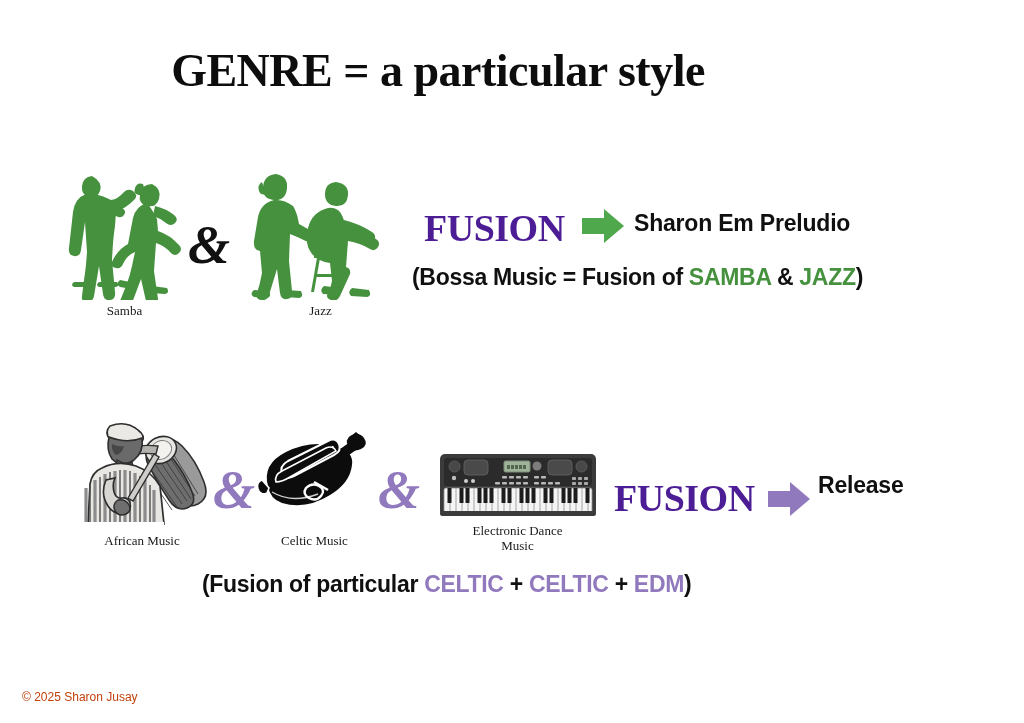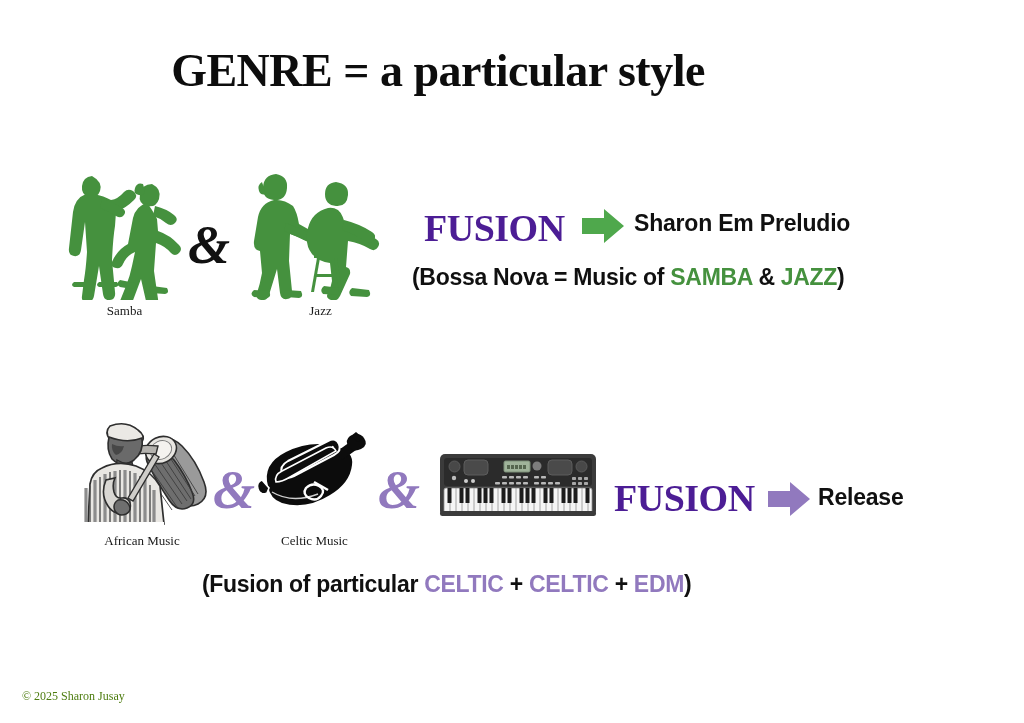--- a/index.html
+++ b/index.html
@@ -89,23 +89,23 @@
     letter-spacing:-0.3px;
     white-space:nowrap;
   }
   .g{color:#45913e;}
   .p{color:#9179be;}
 
   
   .footer{
     position:absolute;
     left:22px;bottom:19px;
-    font-family:Liberation Serif, serif;
+    font-family:Liberation Sans, sans-serif;
     font-size:12px;
-    color:#4d7c0f;
+    color:#c2410c;
     white-space:nowrap;
     text-align:center;
   }
 
   svg{display:block;}
 </style>
 </head>
 <body>
 
 <div class="slide">
@@ -173,21 +173,21 @@
 
     <div class="arrow" style="left:582px;top:209px;">
       <svg width="42" height="34" viewBox="0 0 42 34" aria-hidden="true">
         <polygon points="0,9 22,9 22,0 42,17 22,34 22,25 0,25" fill="#4fa84c"></polygon>
       </svg>
     </div>
 
     <div class="result" style="left:634px;top:210px;">Sharon Em Preludio</div>
 
     <div class="formula" style="left:412px;top:264px;">
-      <span>(Bossa Nova = Music of </span><span class="g">SAMBA</span><span> &amp; </span><span class="g">JAZZ</span><span>)</span>
+      <span>(Bossa Music = Fusion of </span><span class="g">SAMBA</span><span> &amp; </span><span class="g">JAZZ</span><span>)</span>
     </div>
   </div>
 
   <div class="row">
 
     <div class="item" style="left:62px;top:418px;width:160px;">
       <div>
         <svg width="160" height="112" viewBox="0 0 160 112" aria-hidden="true">
 
           <g>
@@ -385,31 +385,32 @@
             <rect x="111.5" y="36" width="4" height="15"></rect>
               <rect x="123.5" y="36" width="4" height="15"></rect>
             <rect x="129.5" y="36" width="4" height="15"></rect>
               <rect x="135.5" y="36" width="4" height="15"></rect>
             <rect x="147.5" y="36" width="4" height="15"></rect>
           </g>
 
           <rect x="2" y="59" width="156" height="5" rx="2.5" fill="#3b3b3b"></rect>
         </svg>
       </div>
+      <div class="caption two-line">Electronic Dance Music</div>
     </div>
 
     <div class="fusion" style="left:614px;top:476px;">FUSION</div>
 
     <div class="arrow" style="left:768px;top:482px;">
       <svg width="42" height="34" viewBox="0 0 42 34" aria-hidden="true">
         <polygon points="0,9 22,9 22,0 42,17 22,34 22,25 0,25" fill="#9179be"></polygon>
       </svg>
     </div>
 
-    <div class="result" style="left:818px;top:484px;text-align:right;">Release</div>
+    <div class="result" style="left:818px;top:472px;text-align:right;">Release</div>
 
     <div class="formula" style="left:202px;top:571px;">
       <span>(Fusion of particular </span><span class="p">CELTIC</span><span> + </span><span class="p">CELTIC</span><span> + </span><span class="p">EDM</span><span>)</span>
     </div>
   </div>
 
   <div class="footer">© 2025 Sharon Jusay</div>
 
 </div>
 

